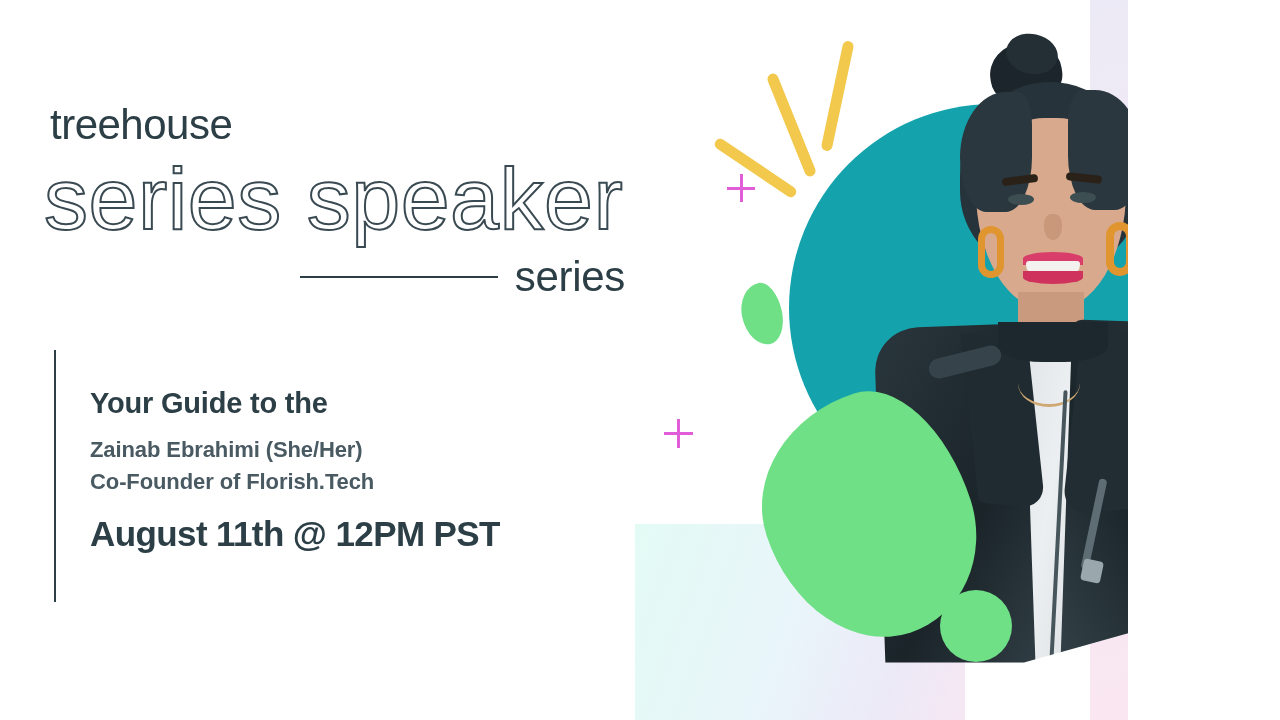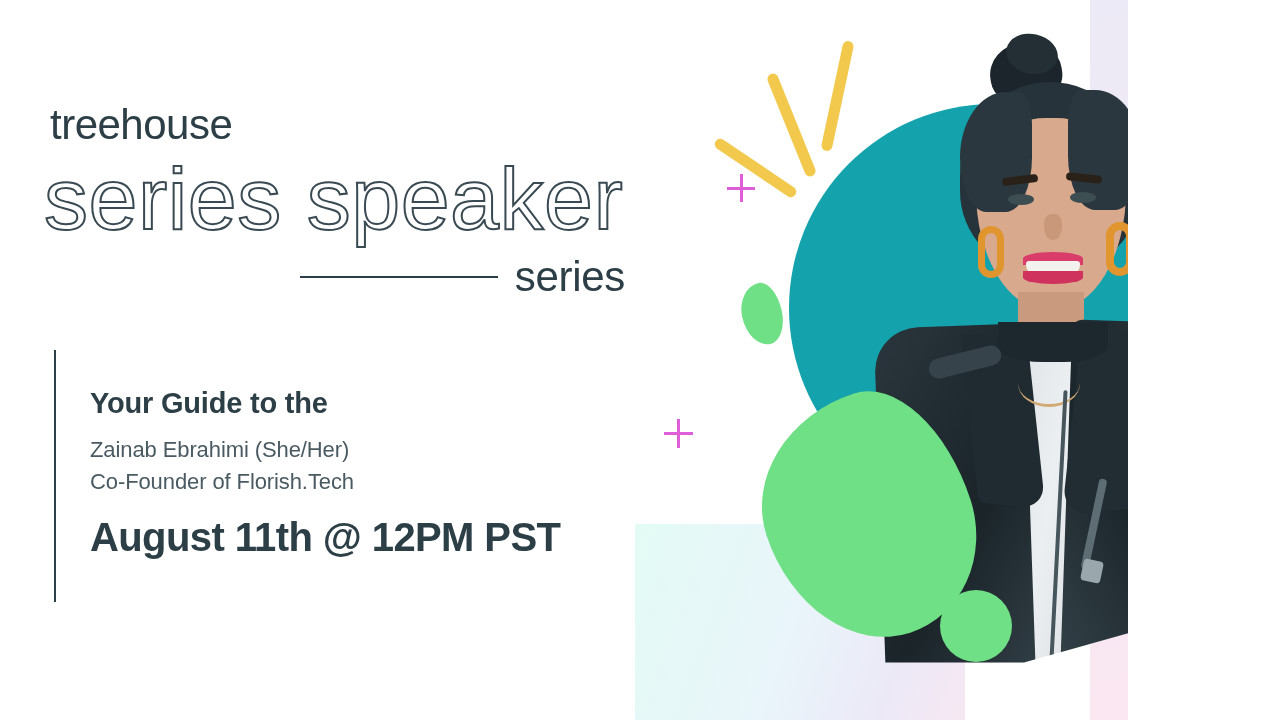--- a/index.html
+++ b/index.html
@@ -288,28 +288,28 @@
   .talk-title {
     font-size: 29px;
     font-weight: 600;
     line-height: 1.32;
     color: #2c3e46;
     margin: 0 0 12px 0;
     letter-spacing: -0.2px;
   }
   .speaker-name, .speaker-role {
     font-size: 22px;
-    font-weight: 400;
+    font-weight: 700;
     line-height: 1.42;
     color: #4a5a62;
     margin: 0;
     letter-spacing: -0.1px;
   }
   .event-date {
-    font-size: 40px;
+    font-size: 35px;
     font-weight: 700;
     line-height: 1.2;
     color: #2c3e46;
     margin: 16px 0 0 0;
     letter-spacing: -0.6px;
   }
 </style>
 </head>
 <body>
 

